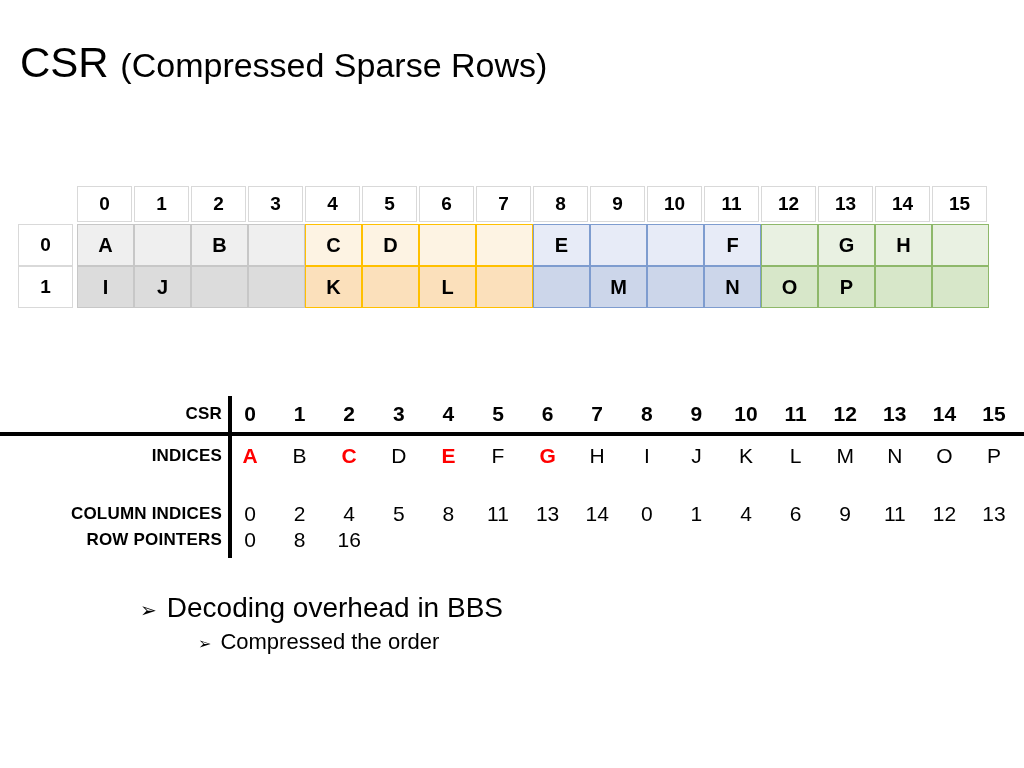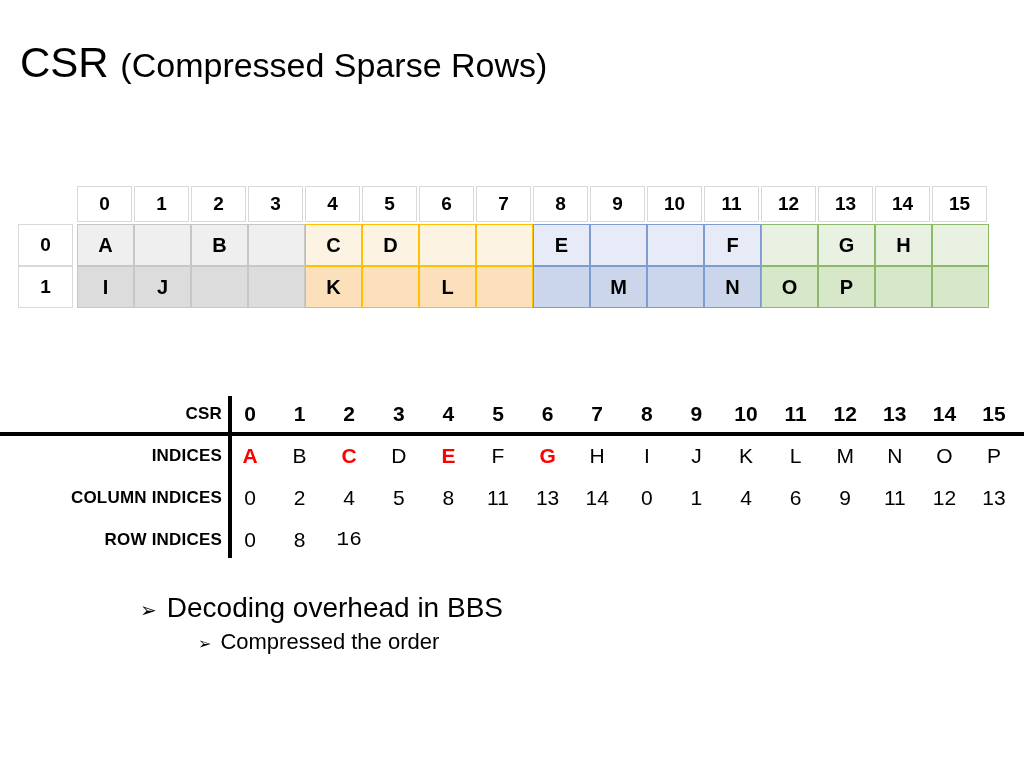--- a/index.html
+++ b/index.html
@@ -276,21 +276,21 @@
         <div class="csr-cell" style="left: 444.4px;">J</div>
         <div class="csr-cell" style="left: 494px;">K</div>
         <div class="csr-cell" style="left: 543.6px;">L</div>
         <div class="csr-cell" style="left: 593.2px;">M</div>
         <div class="csr-cell" style="left: 642.8px;">N</div>
         <div class="csr-cell" style="left: 692.4px;">O</div>
         <div class="csr-cell" style="left: 742px;">P</div>
       </div>
   </div>
 
-  <div class="csr-row" style="top:84px;">
+  <div class="csr-row" style="top:100px;">
     <div class="csr-label">COLUMN INDICES</div>
     <div class="csr-cells" id="csr-colidx">
         <div class="csr-cell" style="left: -2px;">0</div>
         <div class="csr-cell" style="left: 47.6px;">2</div>
         <div class="csr-cell" style="left: 97.2px;">4</div>
         <div class="csr-cell" style="left: 146.8px;">5</div>
         <div class="csr-cell" style="left: 196.4px;">8</div>
         <div class="csr-cell" style="left: 246px;">11</div>
         <div class="csr-cell" style="left: 295.6px;">13</div>
         <div class="csr-cell" style="left: 345.2px;">14</div>
@@ -299,25 +299,25 @@
         <div class="csr-cell" style="left: 494px;">4</div>
         <div class="csr-cell" style="left: 543.6px;">6</div>
         <div class="csr-cell" style="left: 593.2px;">9</div>
         <div class="csr-cell" style="left: 642.8px;">11</div>
         <div class="csr-cell" style="left: 692.4px;">12</div>
         <div class="csr-cell" style="left: 742px;">13</div>
       </div>
   </div>
 
   <div class="csr-row" style="top:126px;">
-    <div class="csr-label">ROW INDICES</div>
+    <div class="csr-label">ROW POINTERS</div>
     <div class="csr-cells" id="csr-rowptr">
         <div class="csr-cell" style="left: -2px;">0</div>
         <div class="csr-cell" style="left: 47.6px;">8</div>
-        <div class="csr-cell" style="left: 97.2px; font-family: Liberation Mono, monospace;">16</div>
+        <div class="csr-cell" style="left: 97.2px;">16</div>
       </div>
   </div>
 </div>
 
 <div id="bullets">
     <div class="bullet lvl1">
       <span class="marker">➢</span>
       <span>Decoding overhead in BBS</span>
     </div>
     <div class="bullet lvl2">

